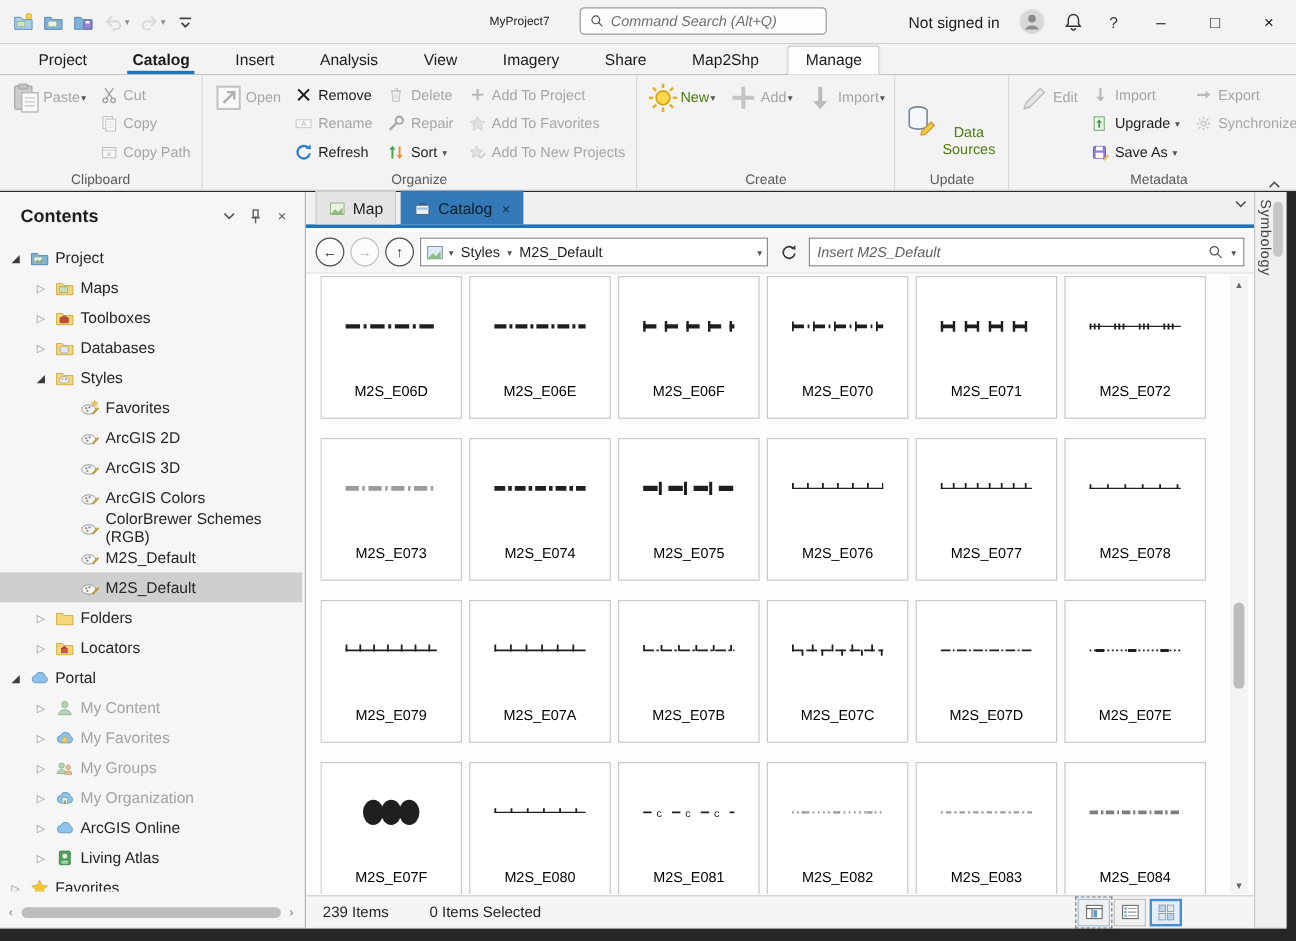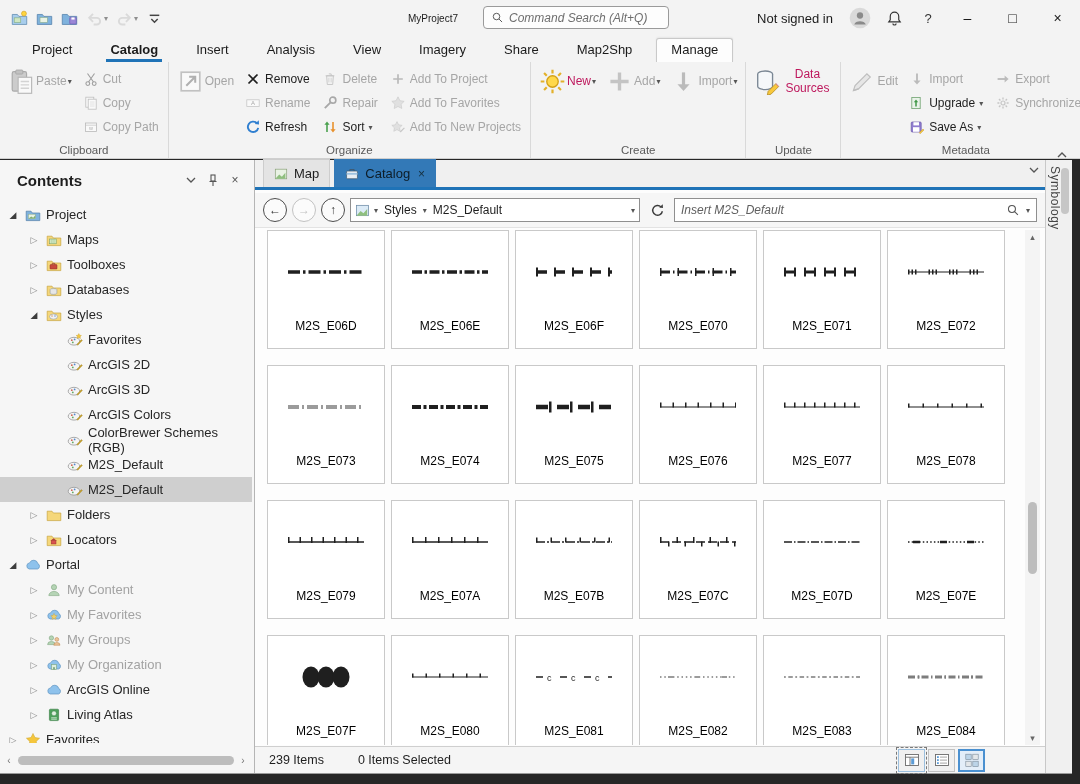--- a/index.html
+++ b/index.html
@@ -5,39 +5,39 @@
   html,body{margin:0;padding:0;width:1080px;height:784px;overflow:hidden;background:#262626;
     font-family:"Liberation Sans",sans-serif;-webkit-font-smoothing:antialiased;}
   .app{position:absolute;left:0;top:0;width:1080px;height:784px;background:#262626;}
   
   .titlebar{position:absolute;left:0;top:0;width:1080px;height:36px;background:#f3f3f3;display:flex;align-items:center;}
   .qat{display:flex;align-items:center;gap:2px;padding-left:8px;}
   .qbtn{display:flex;align-items:center;padding:2px 3px;border-radius:3px;}
   .qbtn .chv{font-size:8px;color:#777;margin-left:1px;}
   .qbtn.dis{opacity:.8}
   .tb-title{position:absolute;left:408px;top:0;height:36px;display:flex;align-items:center;font-size:10px;color:#1b1b1b;}
-  .cmdsearch{position:absolute;left:483px;top:6px;width:186px;height:23px;border:1px solid #9a9a9a;border-radius:4px;background:#fdfdfd;display:flex;align-items:center;padding:0 7px;gap:5px;box-sizing:border-box;}
+  .cmdsearch{position:absolute;left:483px;top:6px;width:206px;height:23px;border:1px solid #9a9a9a;border-radius:4px;background:#fdfdfd;display:flex;align-items:center;padding:0 7px;gap:5px;box-sizing:border-box;}
   .cmdsearch .ph{font-size:12px;font-style:italic;color:#6e6e6e;white-space:nowrap;}
   .tb-right{position:absolute;right:0;top:0;height:36px;display:flex;align-items:center;gap:0;}
   .signin{font-size:13px;color:#1b1b1b;margin-right:10px;}
   .tbico{width:34px;height:36px;display:flex;align-items:center;justify-content:center;color:#333;font-size:13px;}
   .winbtn{width:45px;height:36px;display:flex;align-items:center;justify-content:center;color:#1b1b1b;font-size:14px;}
   
   .tabsrow{position:absolute;left:0;top:36px;width:1080px;height:26px;background:#f3f3f3;display:flex;align-items:flex-end;padding-left:18px;gap:0;box-sizing:border-box;}
   .rtab{padding:3px 14px 5px;font-size:13px;color:#1b1b1b;position:relative;margin-right:10px;}
   .rtab.active{font-weight:bold;}
   .rtab.active::after{content:"";position:absolute;left:10px;right:10px;bottom:0;height:3px;background:#1f73b7;}
   .rtab.ctx{background:#fdfdfd;border:1px solid #c9c9c9;border-bottom:none;border-radius:3px 3px 0 0;box-shadow:0 -1px 2px rgba(0,0,0,.06);}
   
   .ribbon{position:absolute;left:0;top:62px;width:1080px;height:97px;background:#f3f3f3;border-bottom:1px solid #cfcfcf;display:flex;box-sizing:border-box;}
   .rgroup{display:flex;flex-direction:column;border-right:1px solid #d9d9d9;padding:2px 4px 0;position:relative;}
   .rbody{display:flex;flex:1;align-items:flex-start;gap:2px;}
   .rglabel{text-align:center;font-size:11.5px;color:#5a5a5a;padding:1px 0 2px;}
   .bigbtn{display:flex;flex-direction:row;align-items:center;justify-content:flex-start;min-width:44px;padding:4px 4px 0;gap:1px;}
-  .bigbtn .lbl{font-size:12px;color:#be185d;text-align:center;line-height:1.15;}
+  .bigbtn .lbl{font-size:12px;color:#4d7c0f;text-align:center;line-height:1.15;}
   .bigbtn .chv{font-size:8px;color:#555;line-height:1;}
   .rcol{display:flex;flex-direction:column;justify-content:flex-start;padding-top:3px;}
   .smbtn{display:flex;align-items:center;gap:4px;height:24px;padding:0 5px;font-size:12px;color:#1e1e1e;white-space:nowrap;}
   .smbtn .chv{font-size:8px;color:#555;}
   .dis .lbl,.smbtn.dis{color:#a6a6a6;}
   .dis .icw{filter:grayscale(1);opacity:.55;}
   .collapse-btn{position:absolute;right:14px;bottom:4px;color:#555;}
   
   .main{position:absolute;left:0;top:160px;width:1072px;height:613px;background:#e8e8e8;border-bottom:1px solid #9a9a9a;}
   
@@ -393,21 +393,21 @@
         <div class="rbody">
           <div class="bigbtn">
             <span class="icw">
               <svg width="27" height="27" viewBox="0 0 16 16">
                 <ellipse cx="6.6" cy="3.6" rx="4.4" ry="1.8" fill="#f5f8fa" stroke="#7a8794" stroke-width=".8"></ellipse>
                 <path d="M2.2 3.6 v7.4 a4.4 1.8 0 0 0 8.8 0 V3.6" fill="#f5f8fa" stroke="#7a8794" stroke-width=".8"></path>
                 <path d="M8.4 13.8 L12.9 9.3 l1.7 1.7 -4.5 4.5 -2.2.5z" fill="#f8c83c" stroke="#b8912a" stroke-width=".5"></path>
                 <path d="M12.9 9.3 l1.7 1.7" stroke="#d98880" stroke-width=".6"></path>
               </svg>
             </span>
-            <div class="lbl" style="width: 50px;">Data Sources</div>
+            <div class="lbl" style="width: 50px; margin-top: 36px;">Data Sources</div>
           </div>
         </div>
         <div class="rglabel">Update</div>
       </div>
       <div class="rgroup">
         <div class="rbody">
           <div class="bigbtn dis">
             <span class="icw">
               <svg width="27" height="27" viewBox="0 0 16 16">
                 <path d="M2.6 13.4 l1-3 7-7 2 2 -7 7z" fill="#d7dde2" stroke="#8a949c" stroke-width=".7"></path>

